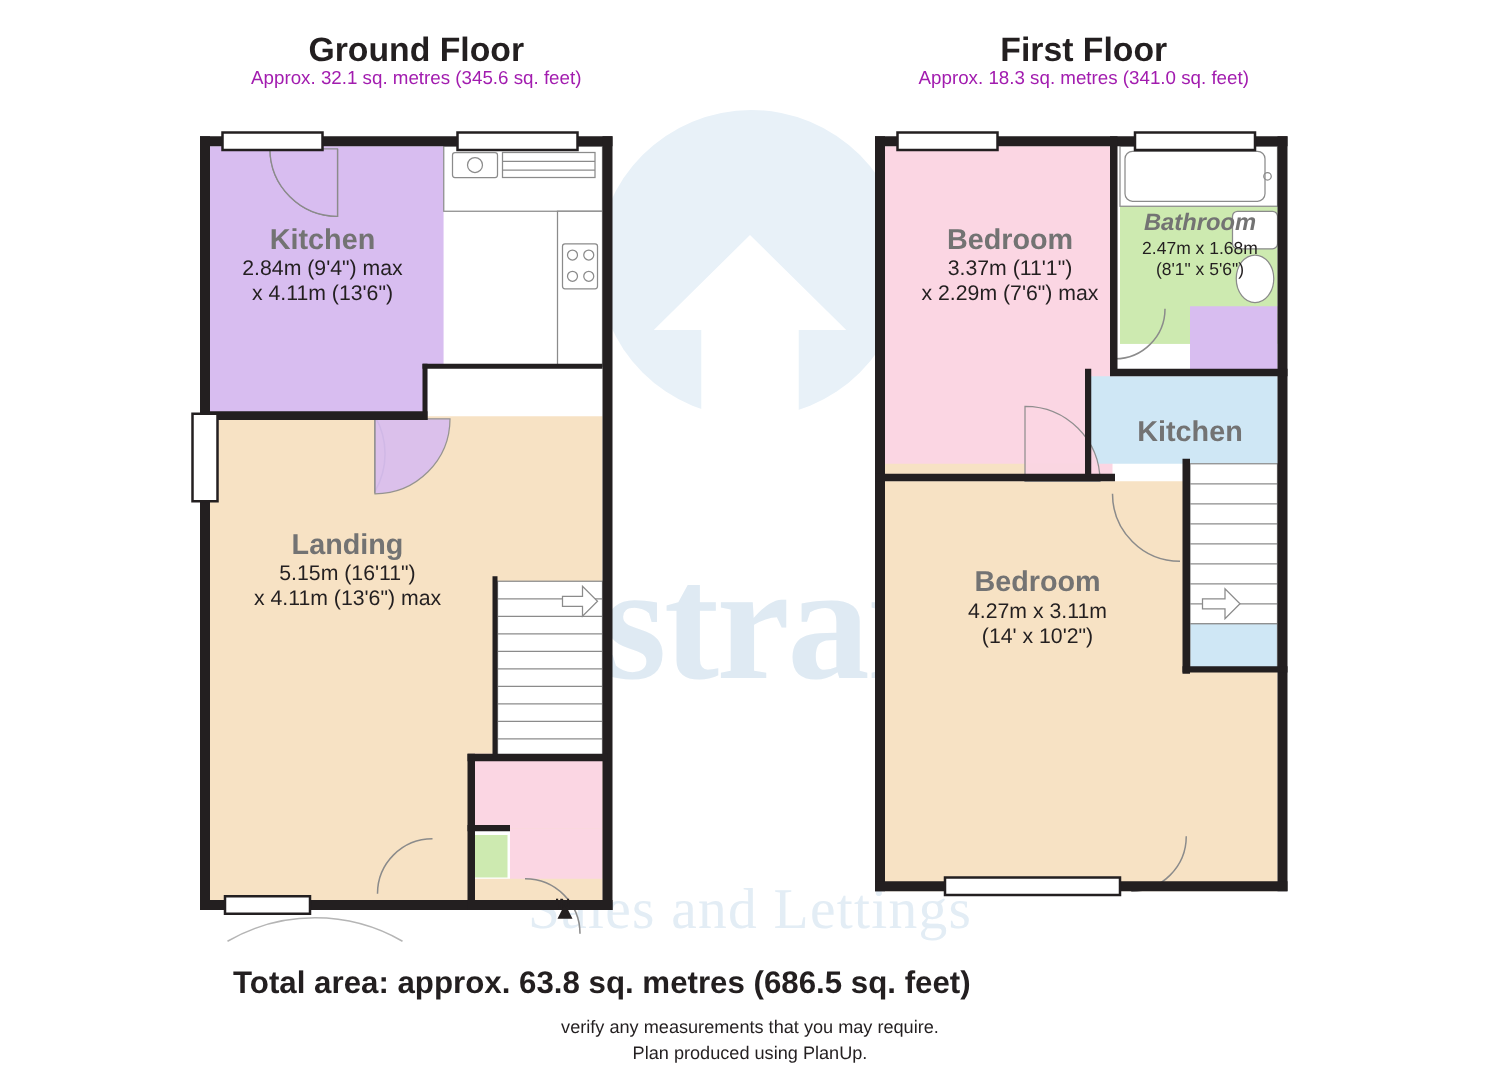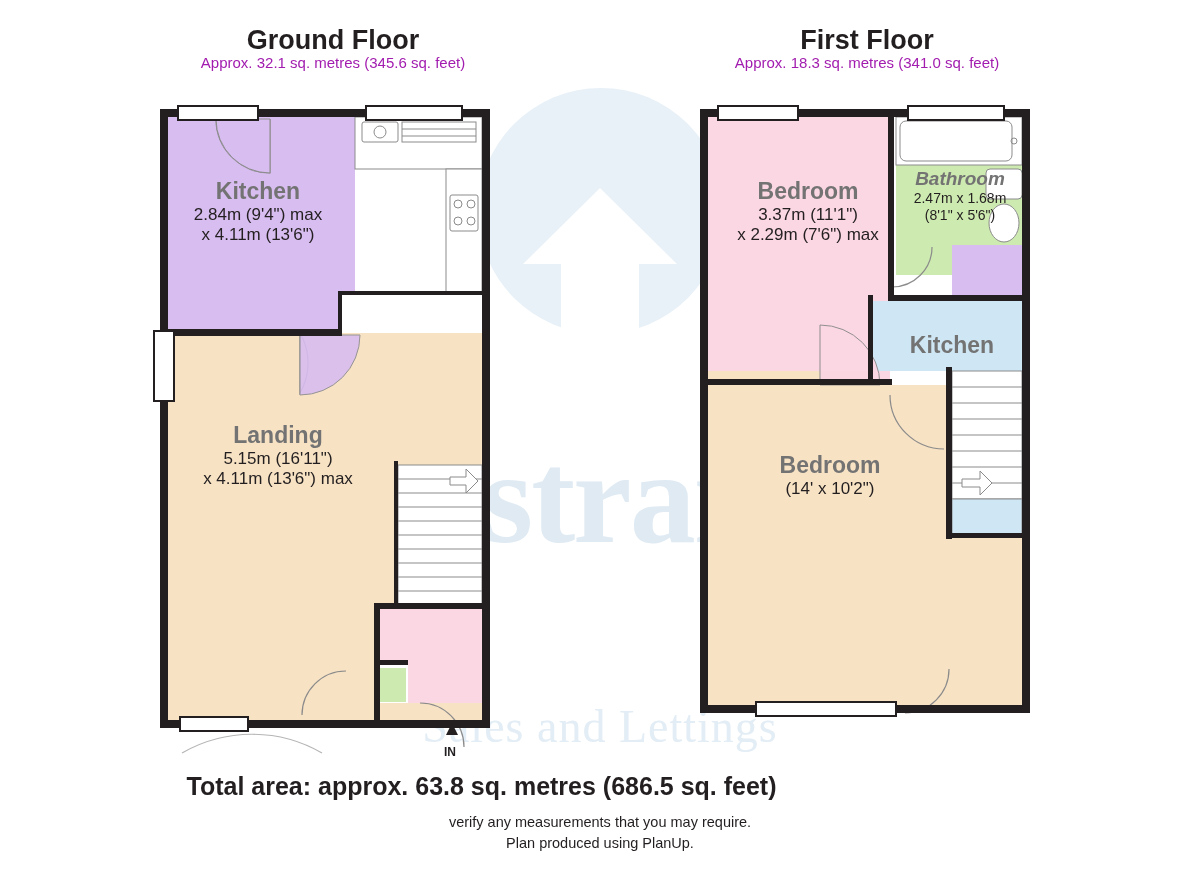--- a/index.html
+++ b/index.html
@@ -235,21 +235,21 @@
   <span class="room-dims">2.84m (9'4") max</span>
   <span class="room-dims">x 4.11m (13'6")</span>
 </div>
 
 <div class="room-label" style="left:143px; top:422px; width:270px;">
   <span class="room-name">Landing</span>
   <span class="room-dims">5.15m (16'11")</span>
   <span class="room-dims">x 4.11m (13'6") max</span>
 </div>
 
-<div class="in-label" style="left:444px; top:745px;">IN</div>
+<div class="in-label" style="left:444px; top:716px;">IN</div>
 
 <svg class="plan" style="left:690px; top:95px;" width="360" height="640" viewBox="0 0 360 640">
 
   <path d="M18 22 L200 22 L200 290 L18 290 Z" fill="#fbd6e3"></path>
 
   <path d="M206 22 L332 22 L332 180 L206 180 Z" fill="#cdeab0"></path>
 
   <rect x="206" y="22" width="126" height="48" fill="#ffffff" stroke="#8b8b8b" stroke-width="1"></rect>
   <rect x="210" y="26" width="112" height="40" fill="#ffffff" stroke="#8b8b8b" stroke-width="1" rx="6"></rect>
   <circle cx="324" cy="46" r="3" fill="none" stroke="#8b8b8b" stroke-width="1"></circle>
@@ -321,20 +321,21 @@
   <span class="room-dims small">2.47m x 1.68m</span>
   <span class="room-dims small">(8'1" x 5'6")</span>
 </div>
 
 <div class="room-label" style="left:872px; top:332px; width:160px;">
   <span class="room-name">Kitchen</span>
 </div>
 
 <div class="room-label" style="left:700px; top:452px; width:260px;">
   <span class="room-name">Bedroom</span>
+  <span class="room-dims">4.27m x 3.11m</span>
   <span class="room-dims">(14' x 10'2")</span>
 </div>
 
 <div class="total-area">Total area: approx. 63.8 sq. metres (686.5 sq. feet)</div>
 <div class="disclaimer">
   <div>verify any measurements that you may require.</div>
   <div>Plan produced using PlanUp.</div>
 </div>
 
 </body></html>

